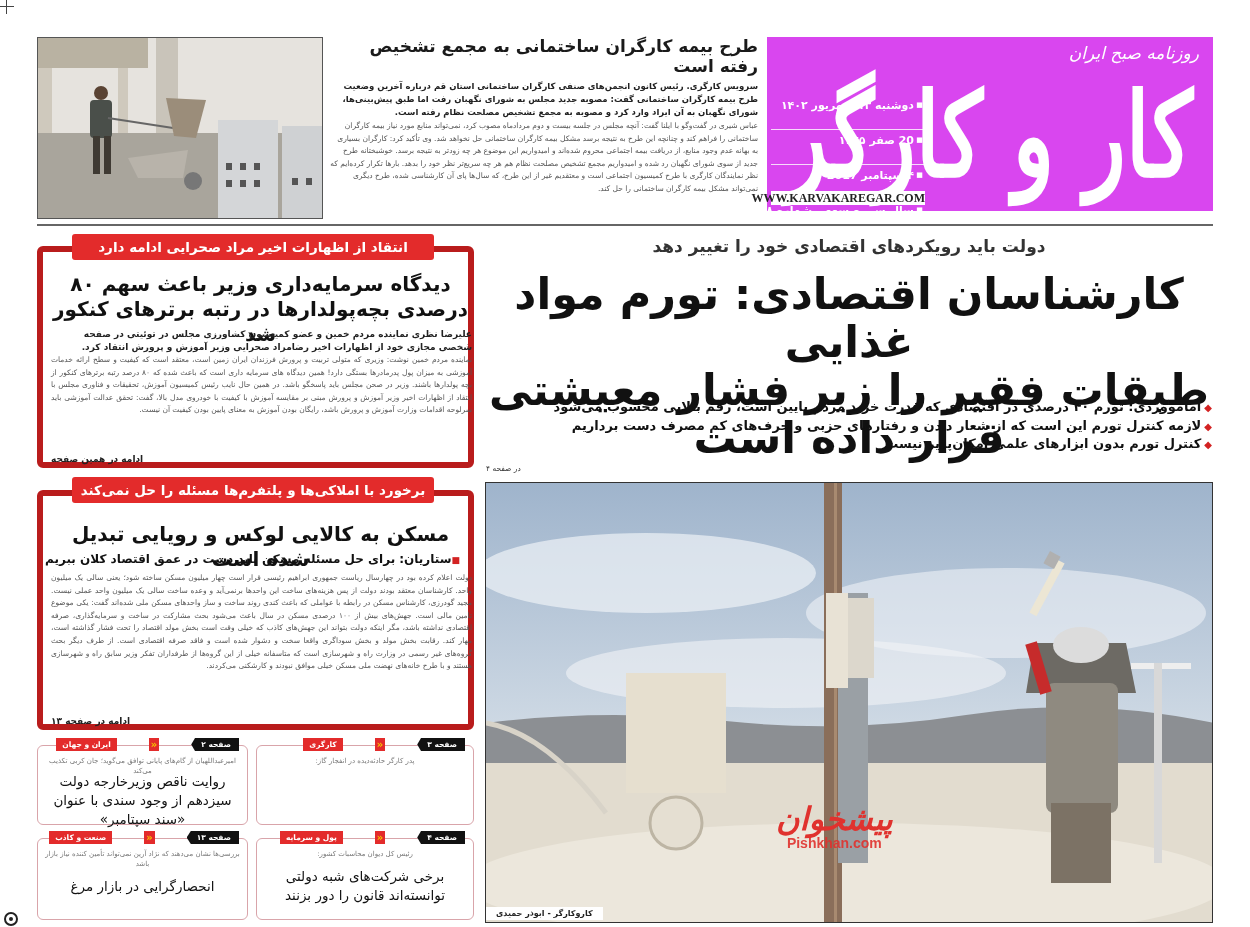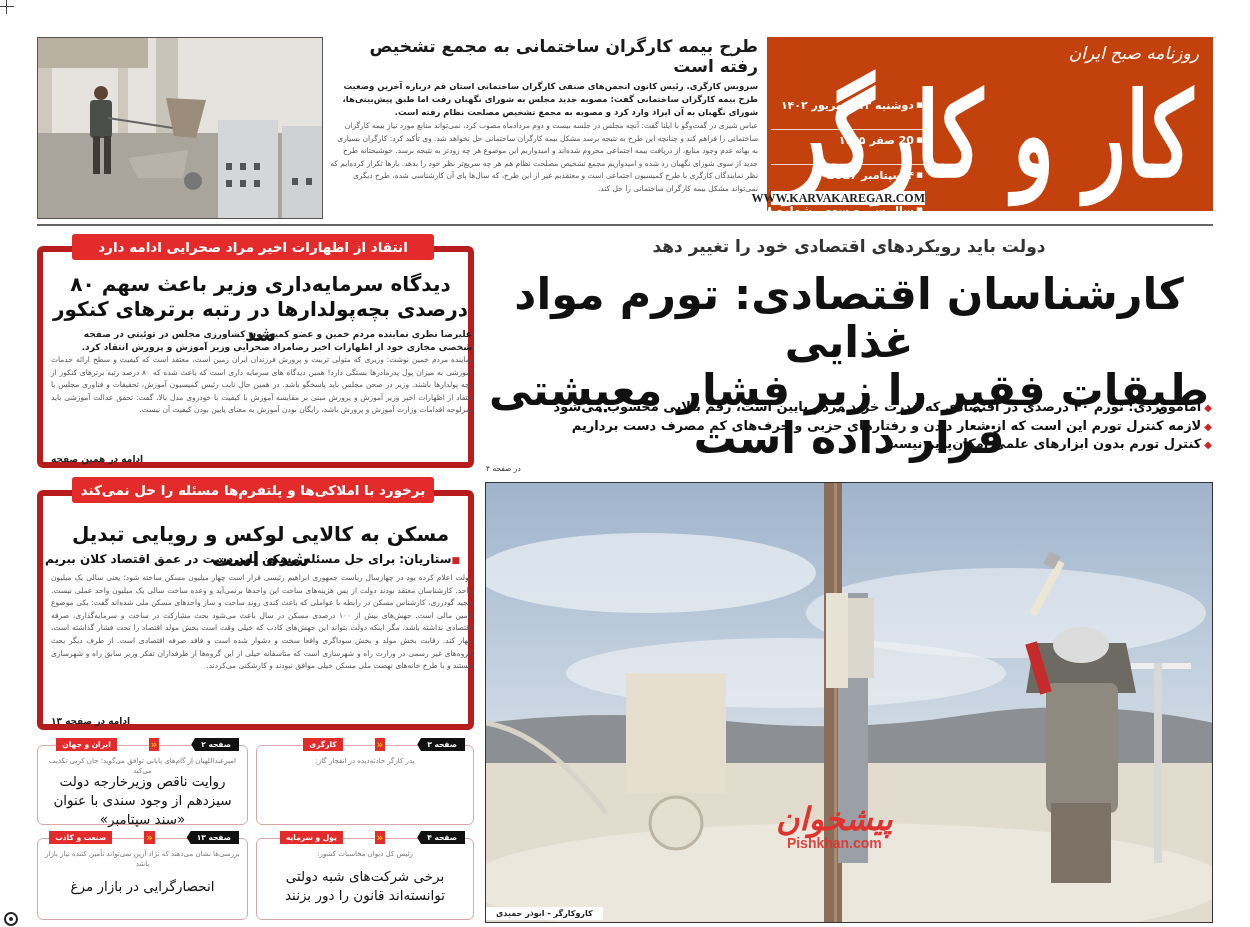--- a/index.html
+++ b/index.html
@@ -9,21 +9,21 @@
   .abs { position: absolute; }
 
   
   .crosshair { left: 0; top: 0; width: 14px; height: 14px; }
   .crosshair::before { content: ""; position: absolute; left: 6px; top: 0; width: 1px; height: 14px; background: #444; }
   .crosshair::after { content: ""; position: absolute; left: 0; top: 6px; width: 14px; height: 1px; background: #444; }
   .reg-mark { left: 4px; top: 912px; width: 14px; height: 14px; border-radius: 50%; border: 2px solid #222; }
   .reg-mark::after { content: ""; position: absolute; left: 3px; top: 3px; width: 4px; height: 4px; border-radius: 50%; background: #222; }
 
   
-  .masthead { left: 767px; top: 37px; width: 446px; height: 174px; background: #c2410c; }
+  .masthead { left: 767px; top: 37px; width: 446px; height: 174px; background: #d946ef; }
   .mast-tagline { position: absolute; right: 14px; top: 6px; color: #fff; font-family: "DejaVu Serif", serif; font-style: italic; font-size: 17px; }
   .mast-logo { position: absolute; right: 20px; top: 40px; color: #fff; font-family: "DejaVu Serif", serif; font-weight: bold; font-size: 86px; line-height: 1; letter-spacing: -2px; transform: scaleY(1.35); transform-origin: top right; }
   .mast-info { position: absolute; left: 4px; top: 58px; width: 154px; color: #fff; font-weight: bold; font-size: 11px; }
   .mast-info li { list-style: none; border-bottom: 1px solid rgba(255,255,255,0.8); padding: 2px 2px 15px 0; line-height: 16px; white-space: nowrap; }
   .mast-info li::before { content: "■ "; font-size: 7px; vertical-align: 2px; }
   .mast-info li:last-child { border-bottom: none; }
   .mast-url { position: absolute; left: 4px; top: 154px; width: 154px; height: 14px; background: #fff; color: #222; font-family: "Liberation Serif", serif; font-size: 12px; font-weight: bold; text-align: center; line-height: 14px; }
 
   
   .top-photo { left: 37px; top: 37px; width: 286px; height: 182px; border: 1px solid #555; overflow: hidden; background: #d8d4cc; }

